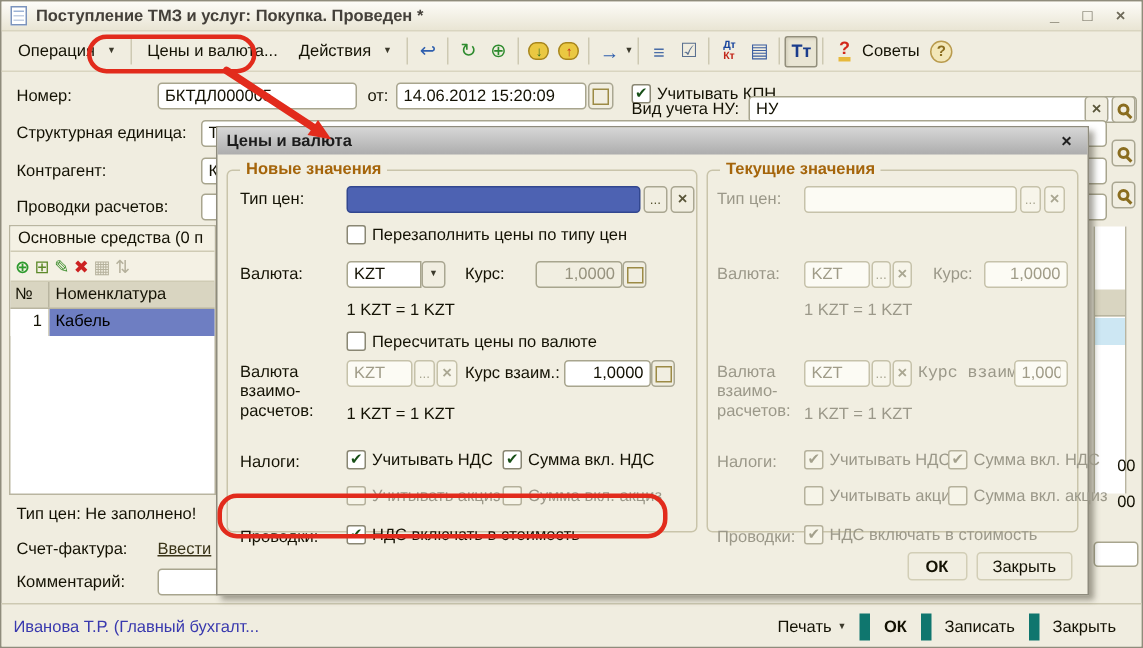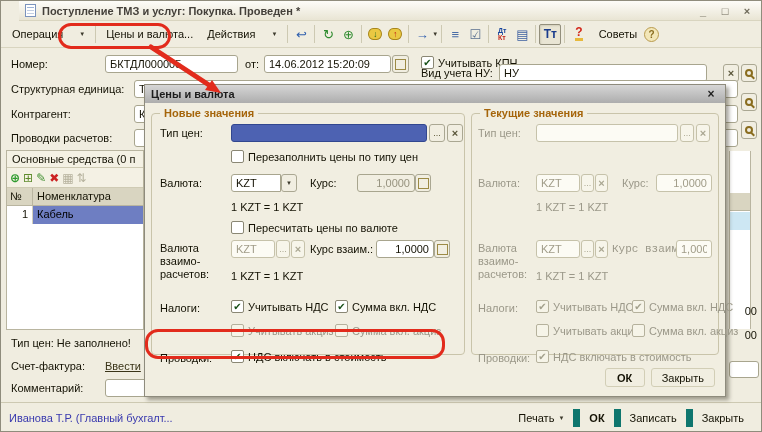--- a/index.html
+++ b/index.html
@@ -2,31 +2,31 @@
 <html><head>
 <meta charset="utf-8">
 <style>
   * { box-sizing: border-box; margin: 0; padding: 0; }
   body { font-family: "Liberation Sans", "DejaVu Sans", sans-serif; font-size: 11px; color:#141204; }
   .screen { position: relative; width: 762px; height: 432px; background:#f0ede0; border:1px solid #8f8c7c; overflow:hidden; }
   .abs { position:absolute; }
   .nowrap { white-space:nowrap; }
 
   
-  .titlebar { position:absolute; left:18px; top:0; right:0; height:20px;
+  .titlebar { position:absolute; left:0; top:0; right:0; height:20px;
     background:linear-gradient(#fdfcf8,#e9e5d4); display:flex; align-items:center; padding:0 6px; border-bottom:1px solid #d9d5c0;}
   .doc-ico { width:11px; height:13px; background:#fff; border:1px solid #7b93bd; margin-right:6px; position:relative;}
   .doc-ico::after{content:""; position:absolute; left:1px; right:1px; top:2px; height:1px; background:#9db3d6; box-shadow:0 3px 0 #c3cfe3,0 6px 0 #c3cfe3;}
   .wtitle { font-weight:bold; color:#44403a; }
   .winbtns { margin-left:auto; display:flex; gap:6px; }
   .winbtn { width:16px; height:14px; display:flex; align-items:center; justify-content:center; color:#6e6a5a; font-weight:bold; font-size:11px; }
 
   
   .toolbar { position:absolute; left:0; top:20px; right:0; height:27px; display:flex; align-items:center; padding:0 4px; border-bottom:1px solid #d9d5c0; }
-  .tbtn { display:flex; align-items:center; gap:16px; padding:3px 7px; border-radius:2px; color:#141204; }
+  .tbtn { display:flex; align-items:center; gap:8px; padding:3px 7px; border-radius:2px; color:#141204; }
   .dd { font-size:6px; color:#3c3a2c; }
   .tsep { width:1px; height:18px; background:#cdc9b2; margin:0 3px; }
   .ticon { width:20px; height:20px; display:flex; align-items:center; justify-content:center; font-size:13px; }
   .coin { width:14px; height:12px; background:#eac842; border:1px solid #a8861c; border-radius:45%/60%; display:flex; align-items:center; justify-content:center; font-size:9px; font-weight:bold; }
   .dtkt { display:flex; flex-direction:column; line-height:7px; font-size:7px; font-weight:bold; }
   .dtkt .dt { color:#16439c; } .dtkt .kt { color:#c22518; }
   .tt-toggle { border:1px solid #938f7c; background:#e9e5d4; box-shadow:inset 1px 1px 2px #d2ceba; color:#1a3c8c; font-weight:bold; font-size:12px; width:22px; height:21px; display:flex; align-items:center; justify-content:center; border-radius:2px;}
   .advice { color:#d2271a; font-weight:bold; font-size:12px; border-bottom:3px solid #e7b93c; line-height:11px; }
   .help-circ { width:15px; height:15px; border-radius:50%; background:#f3e7b8; border:1px solid #b99b4e; color:#8a6d1f; font-weight:bold; display:flex; align-items:center; justify-content:center; font-size:10px; }
 
@@ -170,21 +170,21 @@
     <span class="gridico"></span>
   </div>
   <div class="abs cbrow" style="left:420px;top:55px;">
     <span class="cb">
         <span class="mark">✔</span>
       </span>
     <span class="cbl">Учитывать КПН</span>
   </div>
 
   <span class="abs lbl" style="left:420px;top:66px;">Вид учета НУ:</span>
-  <div class="abs field" style="left:498px;top:63px;width:208px;">
+  <div class="abs field" style="left:498px;top:63px;width:259px;">
     <span class="val">НУ</span>
   </div>
   <div class="abs btn3" style="left:722px;top:63px;width:16px;">
     <span class="clearx">×</span>
   </div>
   <div class="abs btn3" style="left:740px;top:63px;width:16px;height:18px;">
     <span class="mag"></span>
   </div>
 
   <span class="abs lbl" style="left:10px;top:82px;">Структурная единица:</span>

